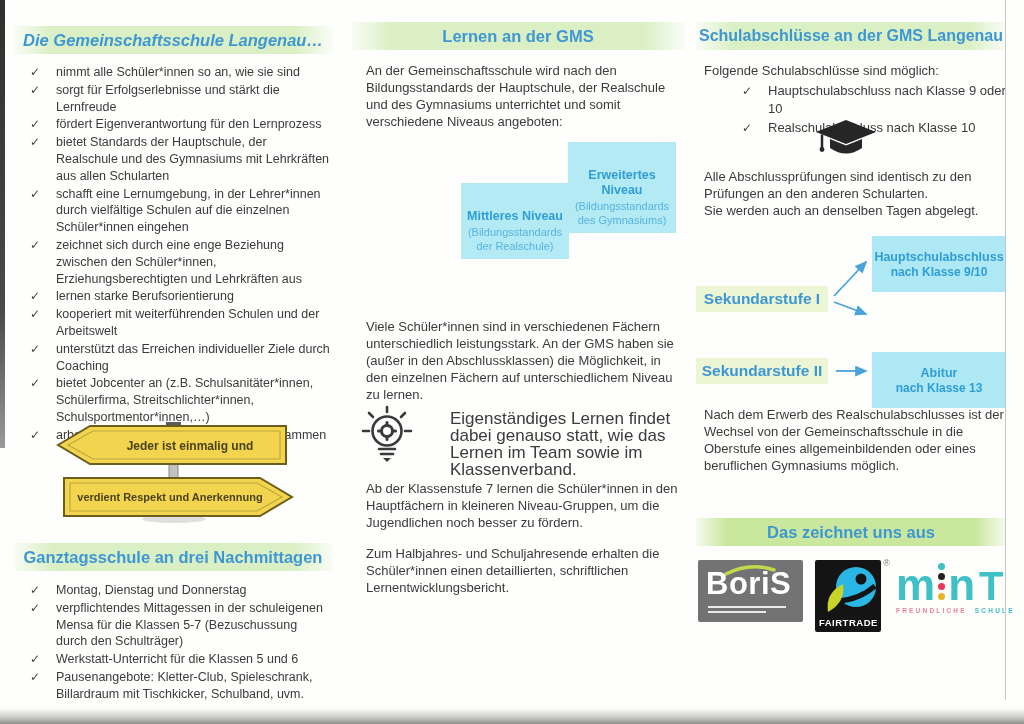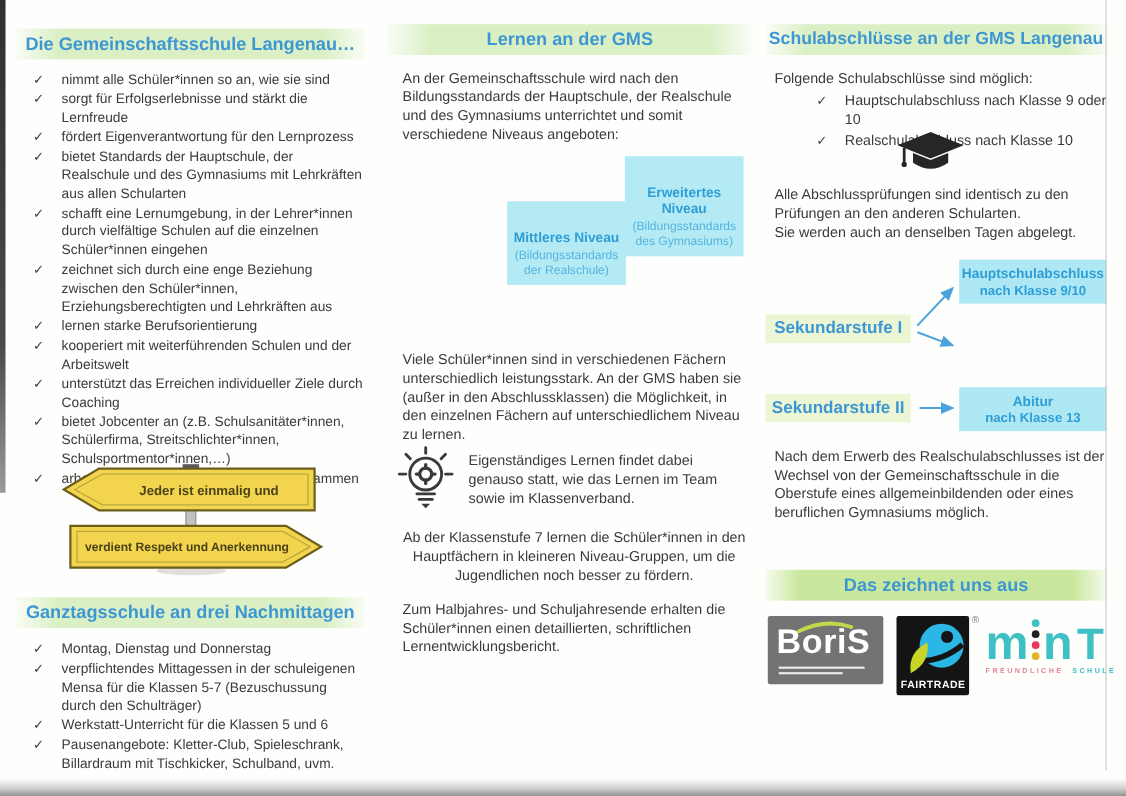--- a/index.html
+++ b/index.html
@@ -31,29 +31,29 @@
   
   .stair{position:absolute;left:0;top:140px;width:332px;height:162px;}
   .lvl{position:absolute;width:104px;padding:5px 2px 6px 2px;background:#b4eaf4;text-align:center;}
   .lvl .t{font-weight:bold;font-size:12.5px;color:#2f9ed6;line-height:15px;margin-top:21px;}
   .lvl .s{font-size:11px;color:#55b4e0;line-height:13.5px;margin-top:2px;}
   .lvl0{left:2px;top:86px;}
   .lvl1{left:109px;top:43px;}
   .lvl2{left:216px;top:2px;}
 
   .bulbrow{position:absolute;top:404px;left:6px;display:flex;align-items:flex-start;}
-  .bulbrow .txt{font-size:13px;line-height:17px;width:252px;margin-left:10px;margin-top:6px;}
+  .bulbrow .txt{font-size:17px;line-height:17px;width:252px;margin-left:34px;margin-top:6px;}
 
   
   .diagram{position:absolute;left:0;top:234px;width:310px;height:166px;}
   .sek{position:absolute;left:0;width:132px;height:26px;line-height:26px;text-align:center;
        font-weight:bold;font-size:15.5px;color:#3e97d3;background:#ecf5d4;}
   .sek1{top:52px;}
   .sek2{top:124px;}
-  .dbox{position:absolute;left:176px;width:134px;height:40px;background:#aee8f4;
+  .dbox{position:absolute;left:176px;width:134px;height:56px;background:#aee8f4;
         display:flex;flex-direction:column;justify-content:center;text-align:center;}
   .dbox .l1{font-weight:bold;font-size:12.5px;color:#2f9ed6;line-height:15px;}
   .dbox .l2{font-weight:bold;font-size:12px;color:#2f9ed6;line-height:14px;}
   .dbox1{top:2px;} .dbox2{top:56px;} .dbox3{top:118px;}
 
   
   .logorow{position:absolute;left:2px;top:560px;width:308px;display:flex;align-items:flex-start;}
   .boris{position:relative;width:112px;height:62px;background:#737373;border-radius:2px;overflow:hidden;}
   .boris .word{position:absolute;left:8px;top:6px;color:#fff;font-weight:bold;font-size:31px;letter-spacing:0.5px;}
   .boris .tline{position:absolute;left:10px;height:2px;background:rgba(255,255,255,0.85);}
@@ -69,21 +69,21 @@
   .mintdots span{width:7px;height:7px;border-radius:50%;margin-top:3px;}
   .mintsub{margin-top:5px;font-size:6.5px;font-weight:bold;letter-spacing:2.2px;white-space:nowrap;}
   .mintsub .f{color:#e8849a;} .mintsub .s{color:#3ec0c5;margin-left:4px;}
 </style>
 </head>
 <body>
 
 <div class="page">
 
   <div class="col col1">
-    <div class="band" style="top:26px;">
+    <div class="band" style="top:26px;font-style:italic;">
       <span>Die Gemeinschaftsschule Langenau…</span>
     </div>
 
     <ul class="checklist" style="position:absolute;top:64px;left:0;width:300px;">
       <li>
           <span class="chk">✓</span>
           <span>nimmt alle Schüler*innen so an, wie sie sind</span>
         </li>
       <li>
           <span class="chk">✓</span>
@@ -200,21 +200,21 @@
           <line x1="29" y1="18.5" x2="29" y2="21.5" stroke-width="3"></line>
           <line x1="29" y1="32.5" x2="29" y2="35.5" stroke-width="3"></line>
           <line x1="20.5" y1="27" x2="23.5" y2="27" stroke-width="3"></line>
           <line x1="34.5" y1="27" x2="37.5" y2="27" stroke-width="3"></line>
         </g>
         <polygon points="25,54 33,54 29,58" fill="#3a3a3a"></polygon>
       </svg>
       <div class="txt">Eigenständiges Lernen findet dabei genauso statt, wie das Lernen im Team sowie im Klassenverband.</div>
     </div>
 
-    <div class="para" style="top:480px;left:14px;width:312px;text-align:center;">Ab der Klassenstufe 7 lernen die Schüler*innen in den Hauptfächern in kleineren Niveau-Gruppen, um die Jugendlichen noch besser zu fördern.</div>
+    <div class="para" style="top:480px;left:14px;width:312px;">Ab der Klassenstufe 7 lernen die Schüler*innen in den Hauptfächern in kleineren Niveau-Gruppen, um die Jugendlichen noch besser zu fördern.</div>
     <div class="para" style="top:545px;left:14px;width:312px;">Zum Halbjahres- und Schuljahresende erhalten die Schüler*innen einen detaillierten, schriftlichen Lernentwicklungsbericht.</div>
   </div>
 
   <div class="col col3">
     <div class="band" style="top:22px;font-size:16px;">
       <span>Schulabschlüsse an der GMS Langenau</span>
     </div>
 
     <div class="para" style="top:62px;left:8px;width:300px;">Folgende Schulabschlüsse sind möglich:</div>
 

